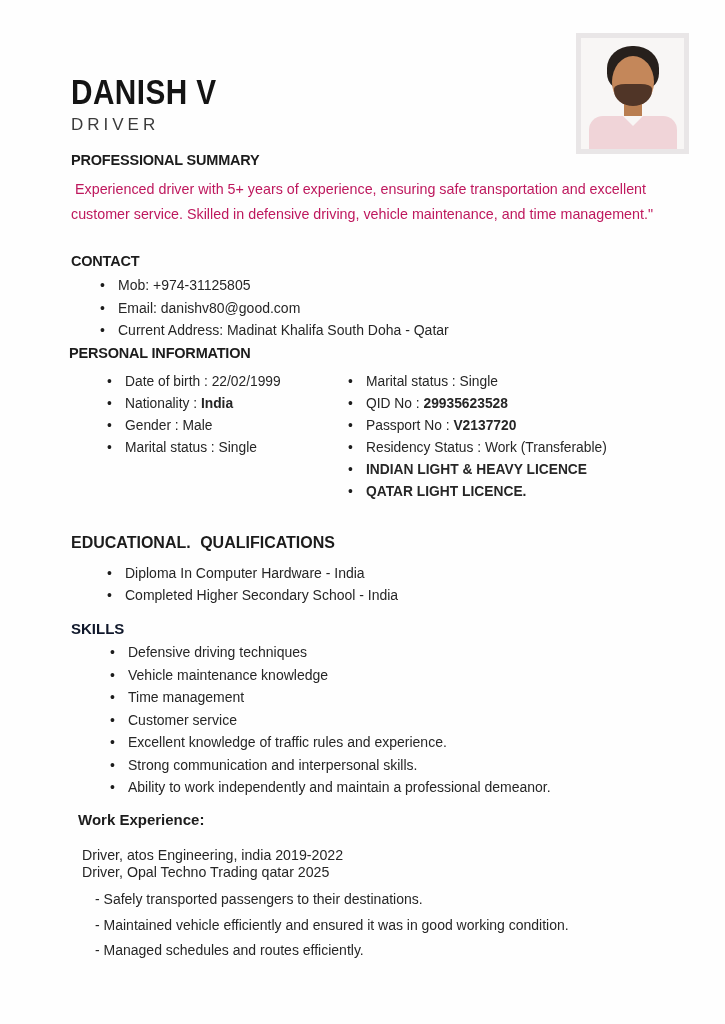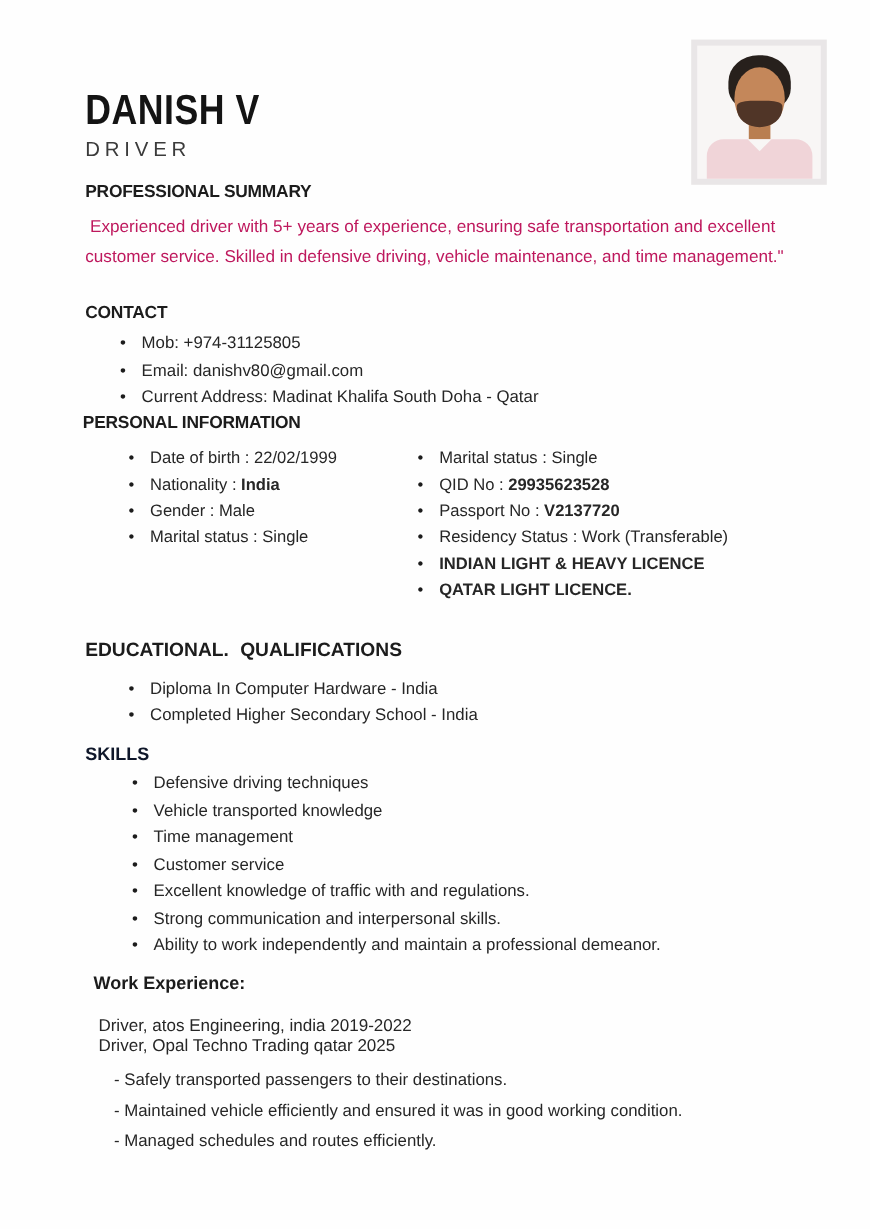--- a/index.html
+++ b/index.html
@@ -152,21 +152,21 @@
 
     <div class="name">DANISH V</div>
     <div class="job-title">DRIVER</div>
 
     <div class="h-sm h-summary">PROFESSIONAL SUMMARY</div>
     <div class="summary">Experienced driver with 5+ years of experience, ensuring safe transportation and excellent customer service. Skilled in defensive driving, vehicle maintenance, and time management."</div>
 
     <div class="h-sm h-contact">CONTACT</div>
     <ul class="contact-list">
       <li>Mob: +974-31125805</li>
-      <li>Email: danishv80@gmail.com</li>
+      <li>Email: danishv80@good.com</li>
       <li>Current Address: Madinat Khalifa South Doha - Qatar</li>
     </ul>
 
     <div class="h-sm h-personal">PERSONAL INFORMATION</div>
     <div class="pi-columns">
       <ul class="pi-col-left">
         <li><span>Date of birth : </span><span>22/02/1999</span></li>
         <li><span>Nationality : </span><span class="b">India</span></li>
         <li><span>Gender : </span><span>Male</span></li>
         <li><span>Marital status : </span><span>Single</span></li>
@@ -183,24 +183,24 @@
 
     <div class="h-edu">EDUCATIONAL. QUALIFICATIONS</div>
     <ul class="edu-list">
       <li>Diploma In Computer Hardware - India</li>
       <li>Completed Higher Secondary School - India</li>
     </ul>
 
     <div class="h-skills">SKILLS</div>
     <ul class="skills-list">
       <li>Defensive driving techniques</li>
-      <li>Vehicle transported knowledge</li>
+      <li>Vehicle maintenance knowledge</li>
       <li>Time management</li>
       <li>Customer service</li>
-      <li>Excellent knowledge of traffic with and regulations.</li>
+      <li>Excellent knowledge of traffic rules and experience.</li>
       <li>Strong communication and interpersonal skills.</li>
       <li>Ability to work independently and maintain a professional demeanor.</li>
     </ul>
 
     <div class="h-work">Work Experience:</div>
     <div class="jobs">
       <div class="job-line">Driver, atos Engineering, india 2019-2022</div>
       <div class="job-line">Driver, Opal Techno Trading qatar 2025</div>
     </div>
     <div class="duties">

